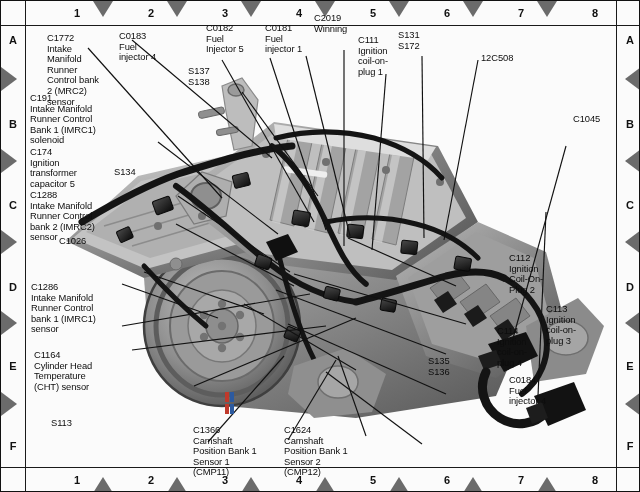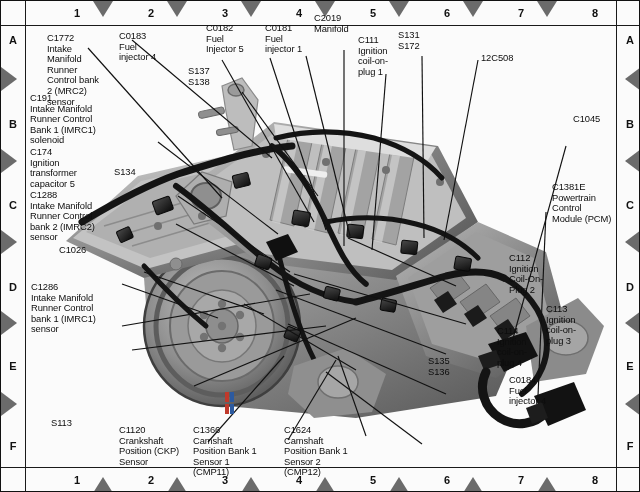--- a/index.html
+++ b/index.html
@@ -355,78 +355,74 @@
 solenoid</div>
   <div class="callout" style="left:29px;top:146px;width:84px">C174
 Ignition
 transformer
 capacitor 5</div>
   <div class="callout" style="left:29px;top:189px;width:92px">C1288
 Intake Manifold
 Runner Control
 bank 2 (IMRC2)
 sensor</div>
-  <div class="callout" style="left:58px;top:244px;width:44px">C1026</div>
+  <div class="callout" style="left:58px;top:235px;width:44px">C1026</div>
   <div class="callout" style="left:30px;top:281px;width:92px">C1286
 Intake Manifold
 Runner Control
 bank 1 (IMRC1)
 sensor</div>
+  <div class="callout" style="left:33px;top:349px;width:88px">C1164
+Cylinder Head
+Temperature
+(CHT) sensor</div>
   <div class="callout" style="left:50px;top:417px;width:40px">S113</div>
 
   <div class="callout" style="left:118px;top:30px;width:58px">C0183
 Fuel
 injector 4</div>
   <div class="callout" style="left:187px;top:65px;width:36px">S137
 S138</div>
   <div class="callout" style="left:113px;top:166px;width:36px">S134</div>
 
   <div class="callout" style="left:205px;top:22px;width:58px">C0182
 Fuel
 Injector 5</div>
   <div class="callout" style="left:264px;top:22px;width:56px">C0181
 Fuel
 injector 1</div>
   <div class="callout" style="left:313px;top:12px;width:50px">C2019
-Manifold</div>
+Winning</div>
   <div class="callout" style="left:357px;top:34px;width:50px">C111
 Ignition
 coil-on-
 plug 1</div>
   <div class="callout" style="left:397px;top:29px;width:36px">S131
 S172</div>
   <div class="callout" style="left:480px;top:52px;width:54px">12C508</div>
   <div class="callout" style="left:572px;top:113px;width:44px">C1045</div>
-  <div class="callout" style="left:551px;top:181px;width:86px">C1381E
-Powertrain
-Control
-Module (PCM)</div>
 
   <div class="callout" style="left:508px;top:252px;width:56px">C112
 Ignition
 Coil-On-
 Plug 2</div>
   <div class="callout" style="left:545px;top:303px;width:52px">C113
 Ignition
 coil-on-
 plug 3</div>
   <div class="callout" style="left:496px;top:325px;width:52px">C114
 Ignition
 coil-on-
 plug 4</div>
   <div class="callout" style="left:427px;top:355px;width:36px">S135
 S136</div>
   <div class="callout" style="left:508px;top:374px;width:52px">C0184
 Fuel
 injector 4</div>
 
-  <div class="callout" style="left:118px;top:424px;width:74px">C1120
-Crankshaft
-Position (CKP)
-Sensor</div>
   <div class="callout" style="left:192px;top:424px;width:88px">C1366
 Camshaft
 Position Bank 1
 Sensor 1
 (CMP11)</div>
   <div class="callout" style="left:283px;top:424px;width:88px">C1624
 Camshaft
 Position Bank 1
 Sensor 2
 (CMP12)</div>

